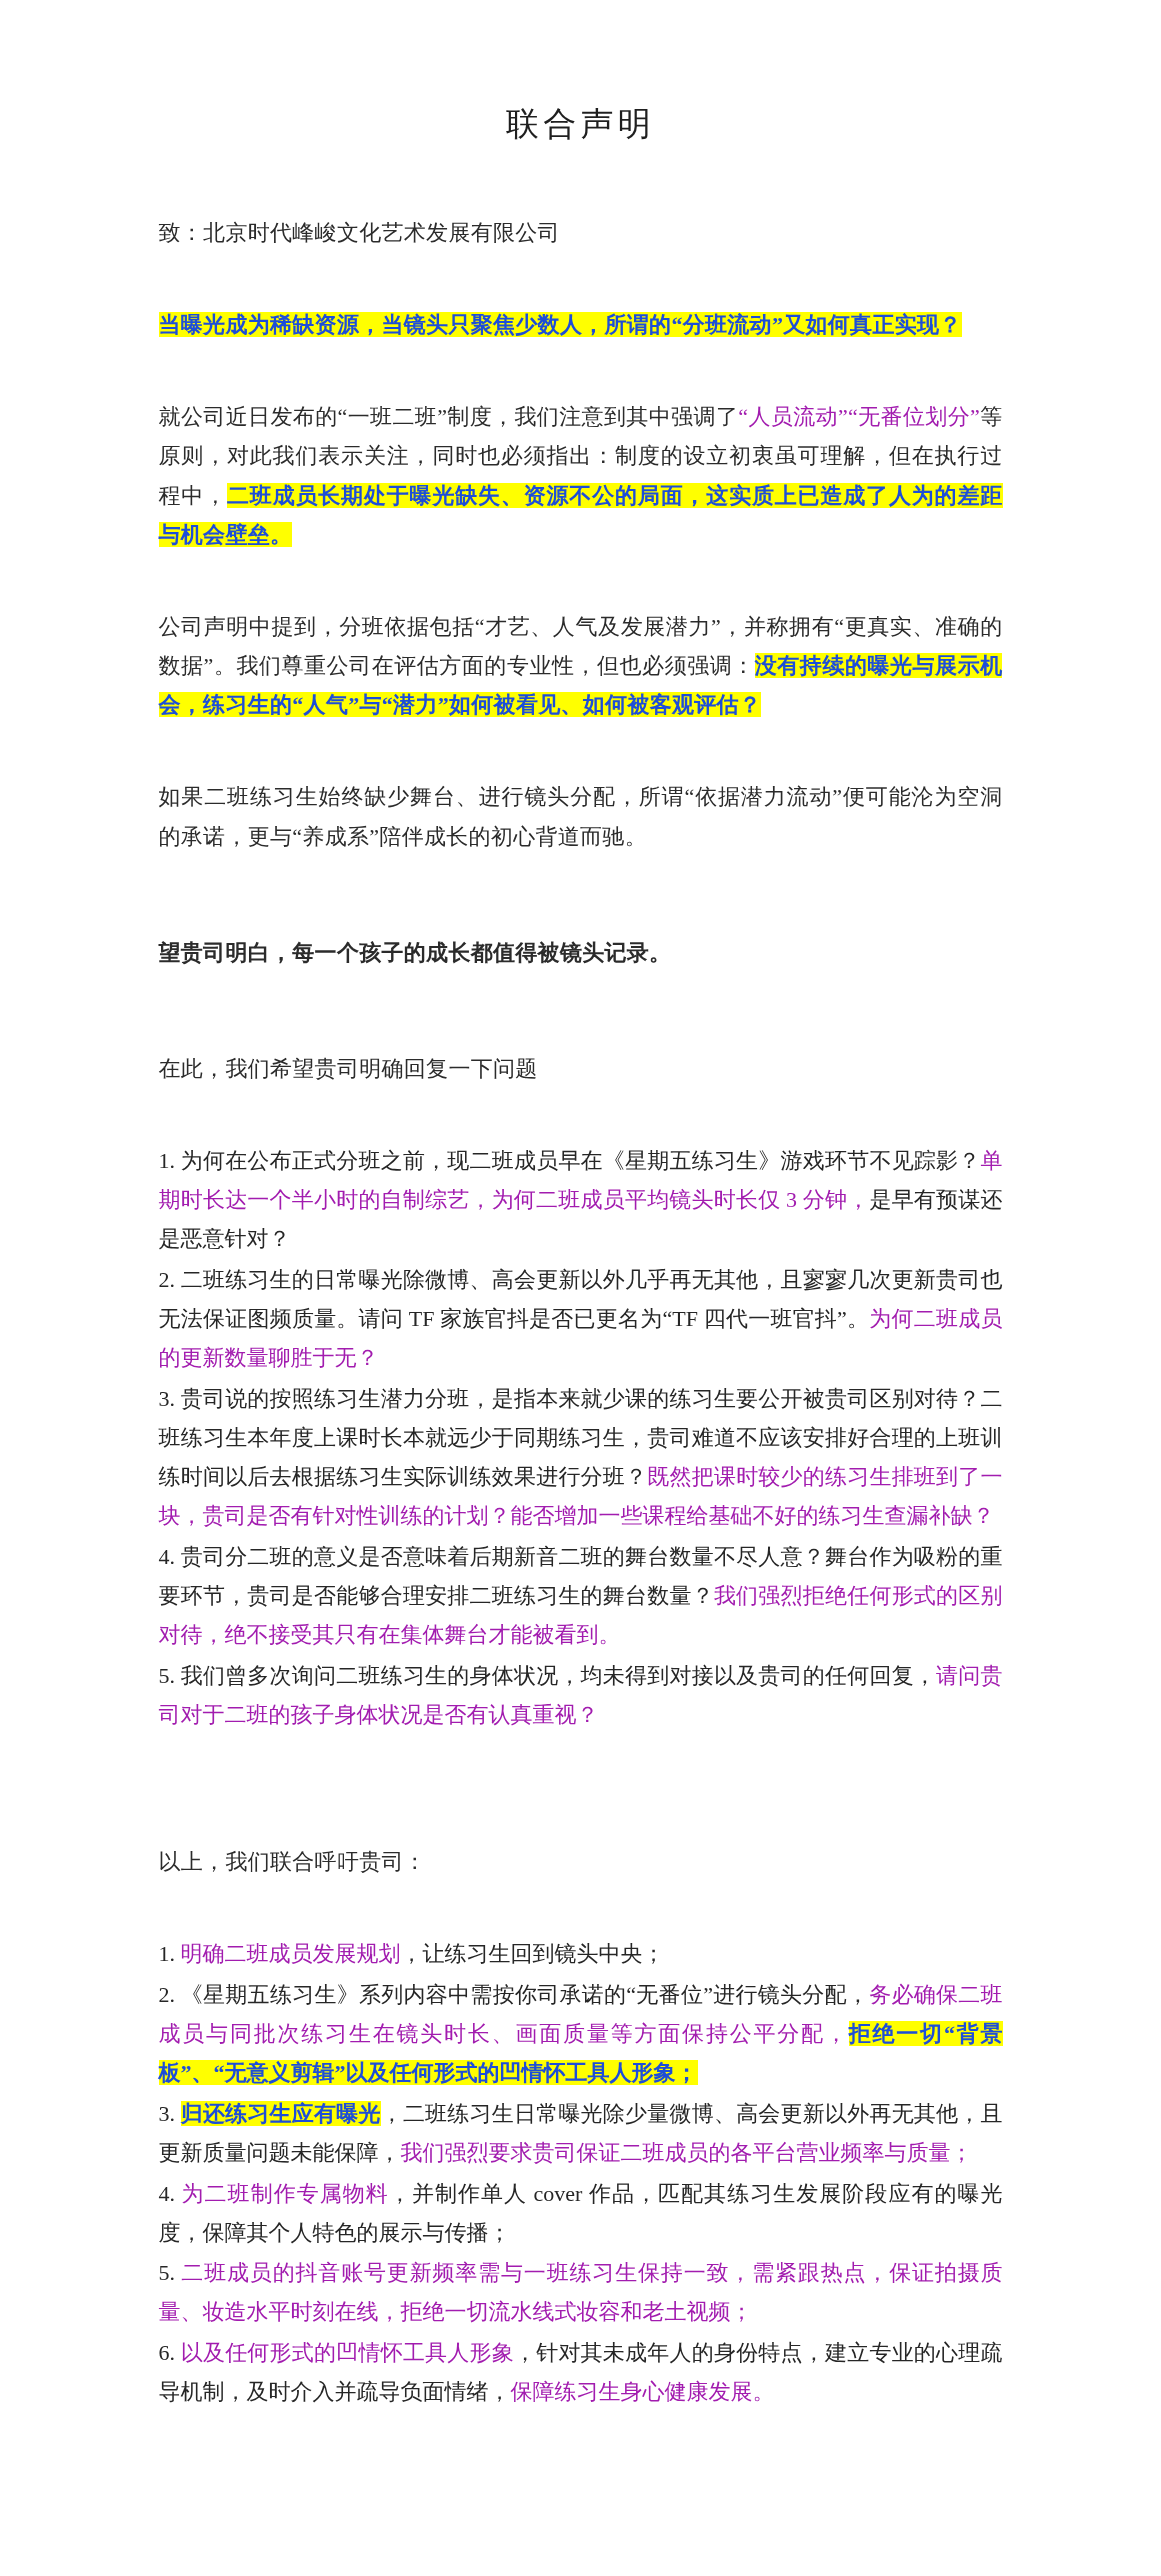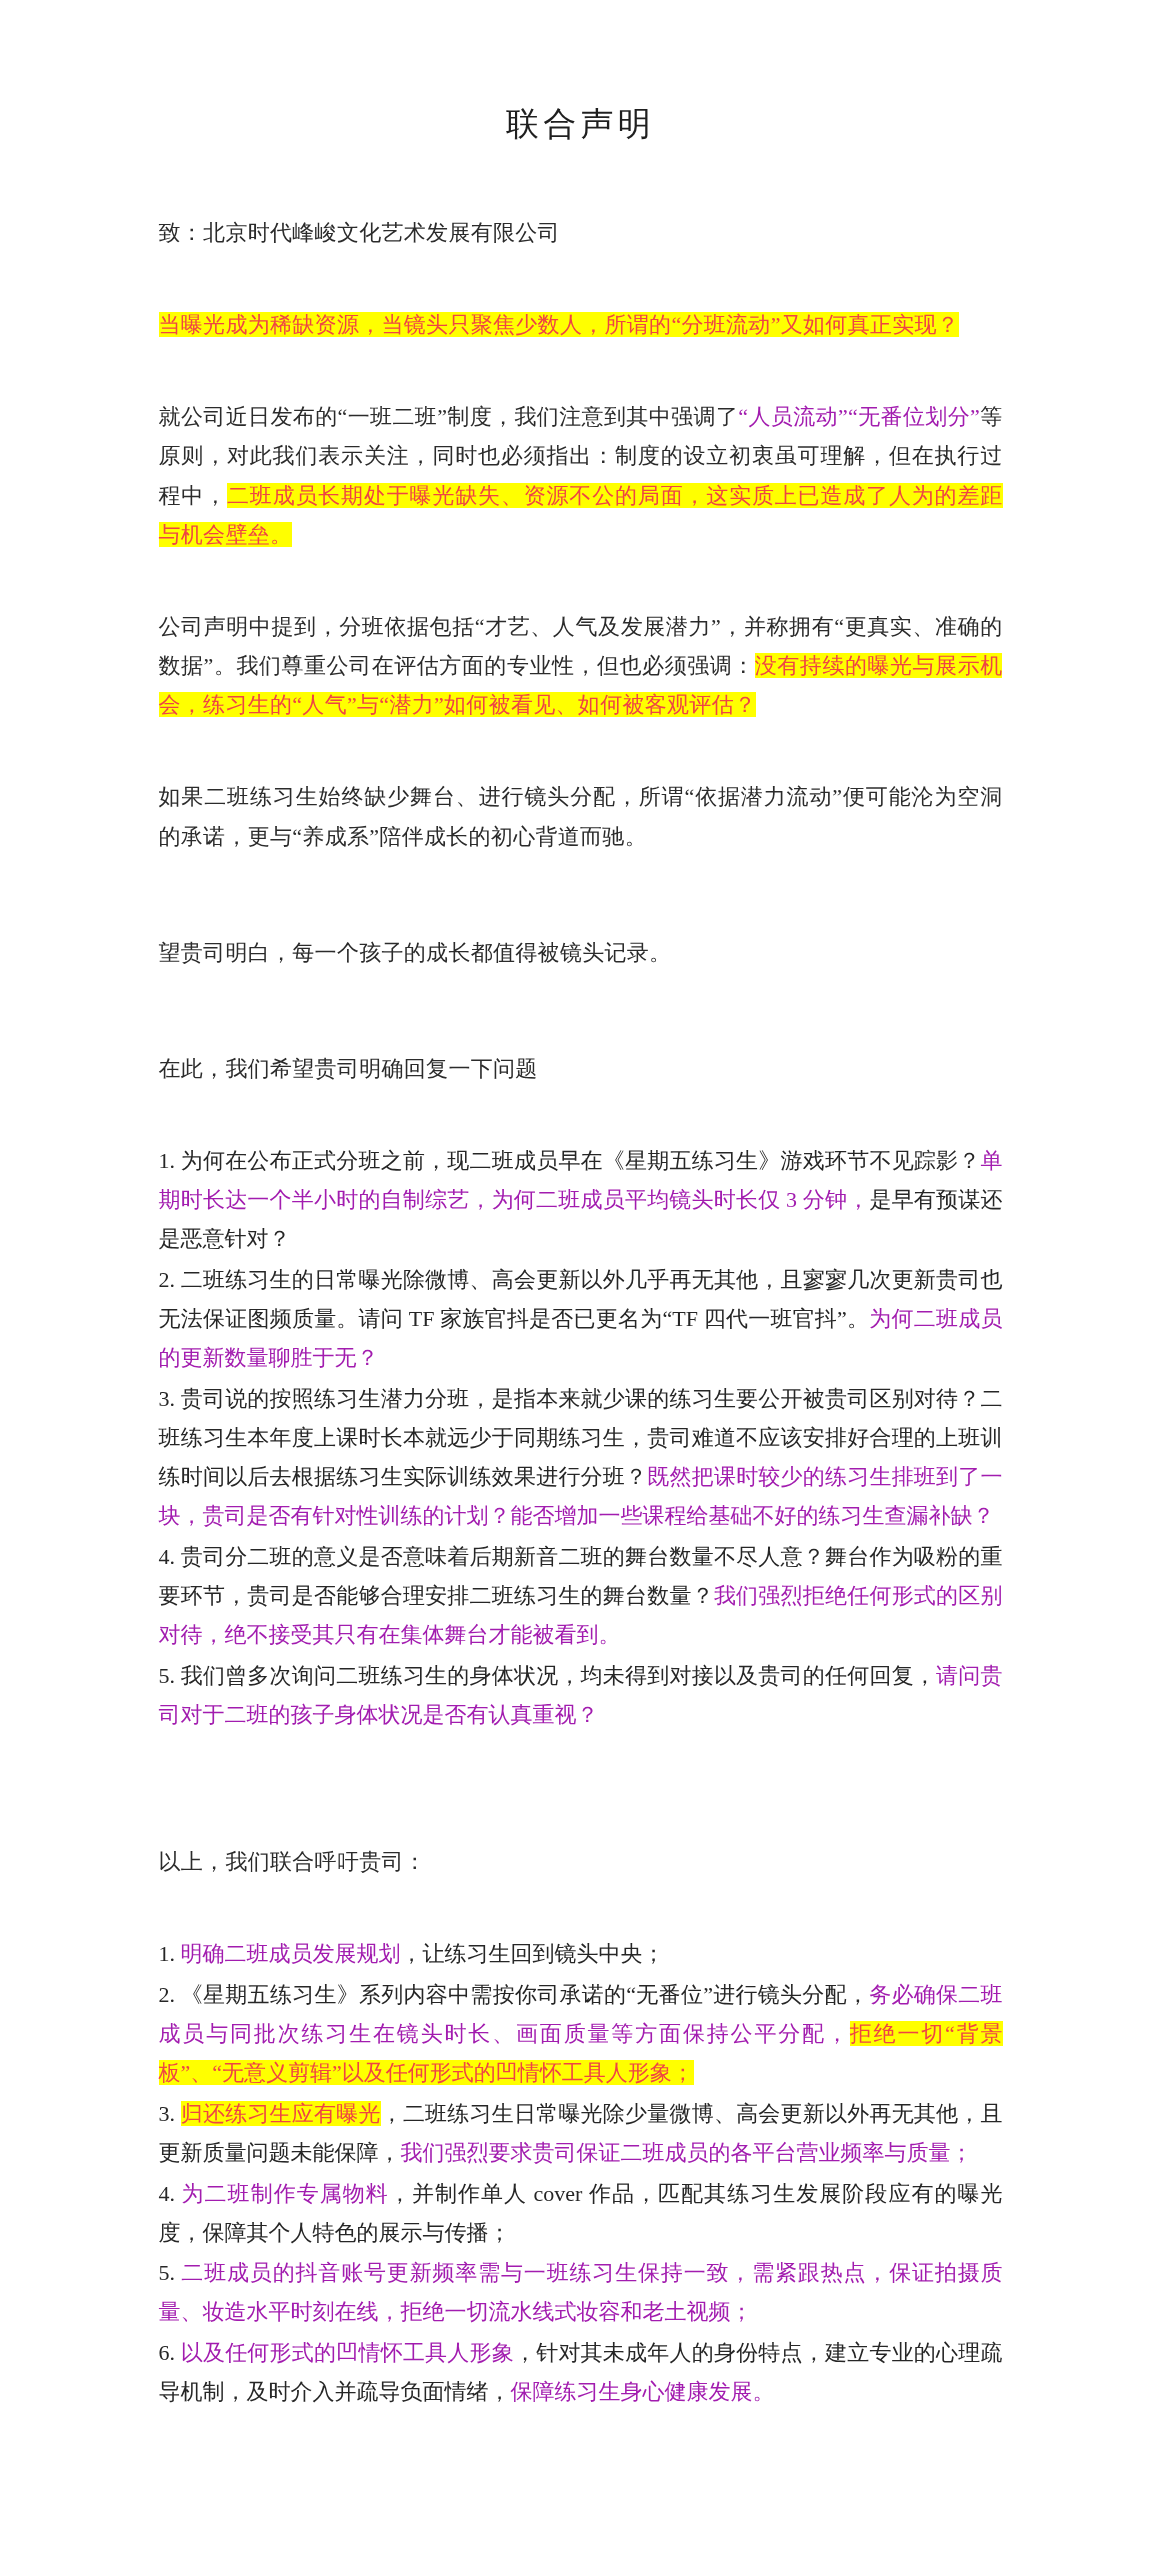--- a/index.html
+++ b/index.html
@@ -47,31 +47,31 @@
     color: #2b2b2b;
     letter-spacing: 0.3px;
   }
   .addressee { margin-bottom: 39px; }
   .gap-lg { height: 53px; }
   .gap-xl { height: 107px; }
   .gap-md { height: 29px; }
 
   .hl {
     background-color: #ffff00;
-    color: #ef4444;
-    font-weight: normal;
+    color: #1d4ed8;
+    font-weight: bold;
     box-decoration-break: clone;
     -webkit-box-decoration-break: clone;
   }
   .red {
     color: #a21caf;
   }
   .red-strong {
     color: #d9332b;
-    font-weight: normal;
+    font-weight: bold;
     font-size: 23px;
   }
   .qlist p, .alist p {
     font-size: 22px;
     line-height: 1.78;
     margin: 0 0 1.4px 0;
     text-align: justify;
     text-justify: inter-ideograph;
   }
 </style>

